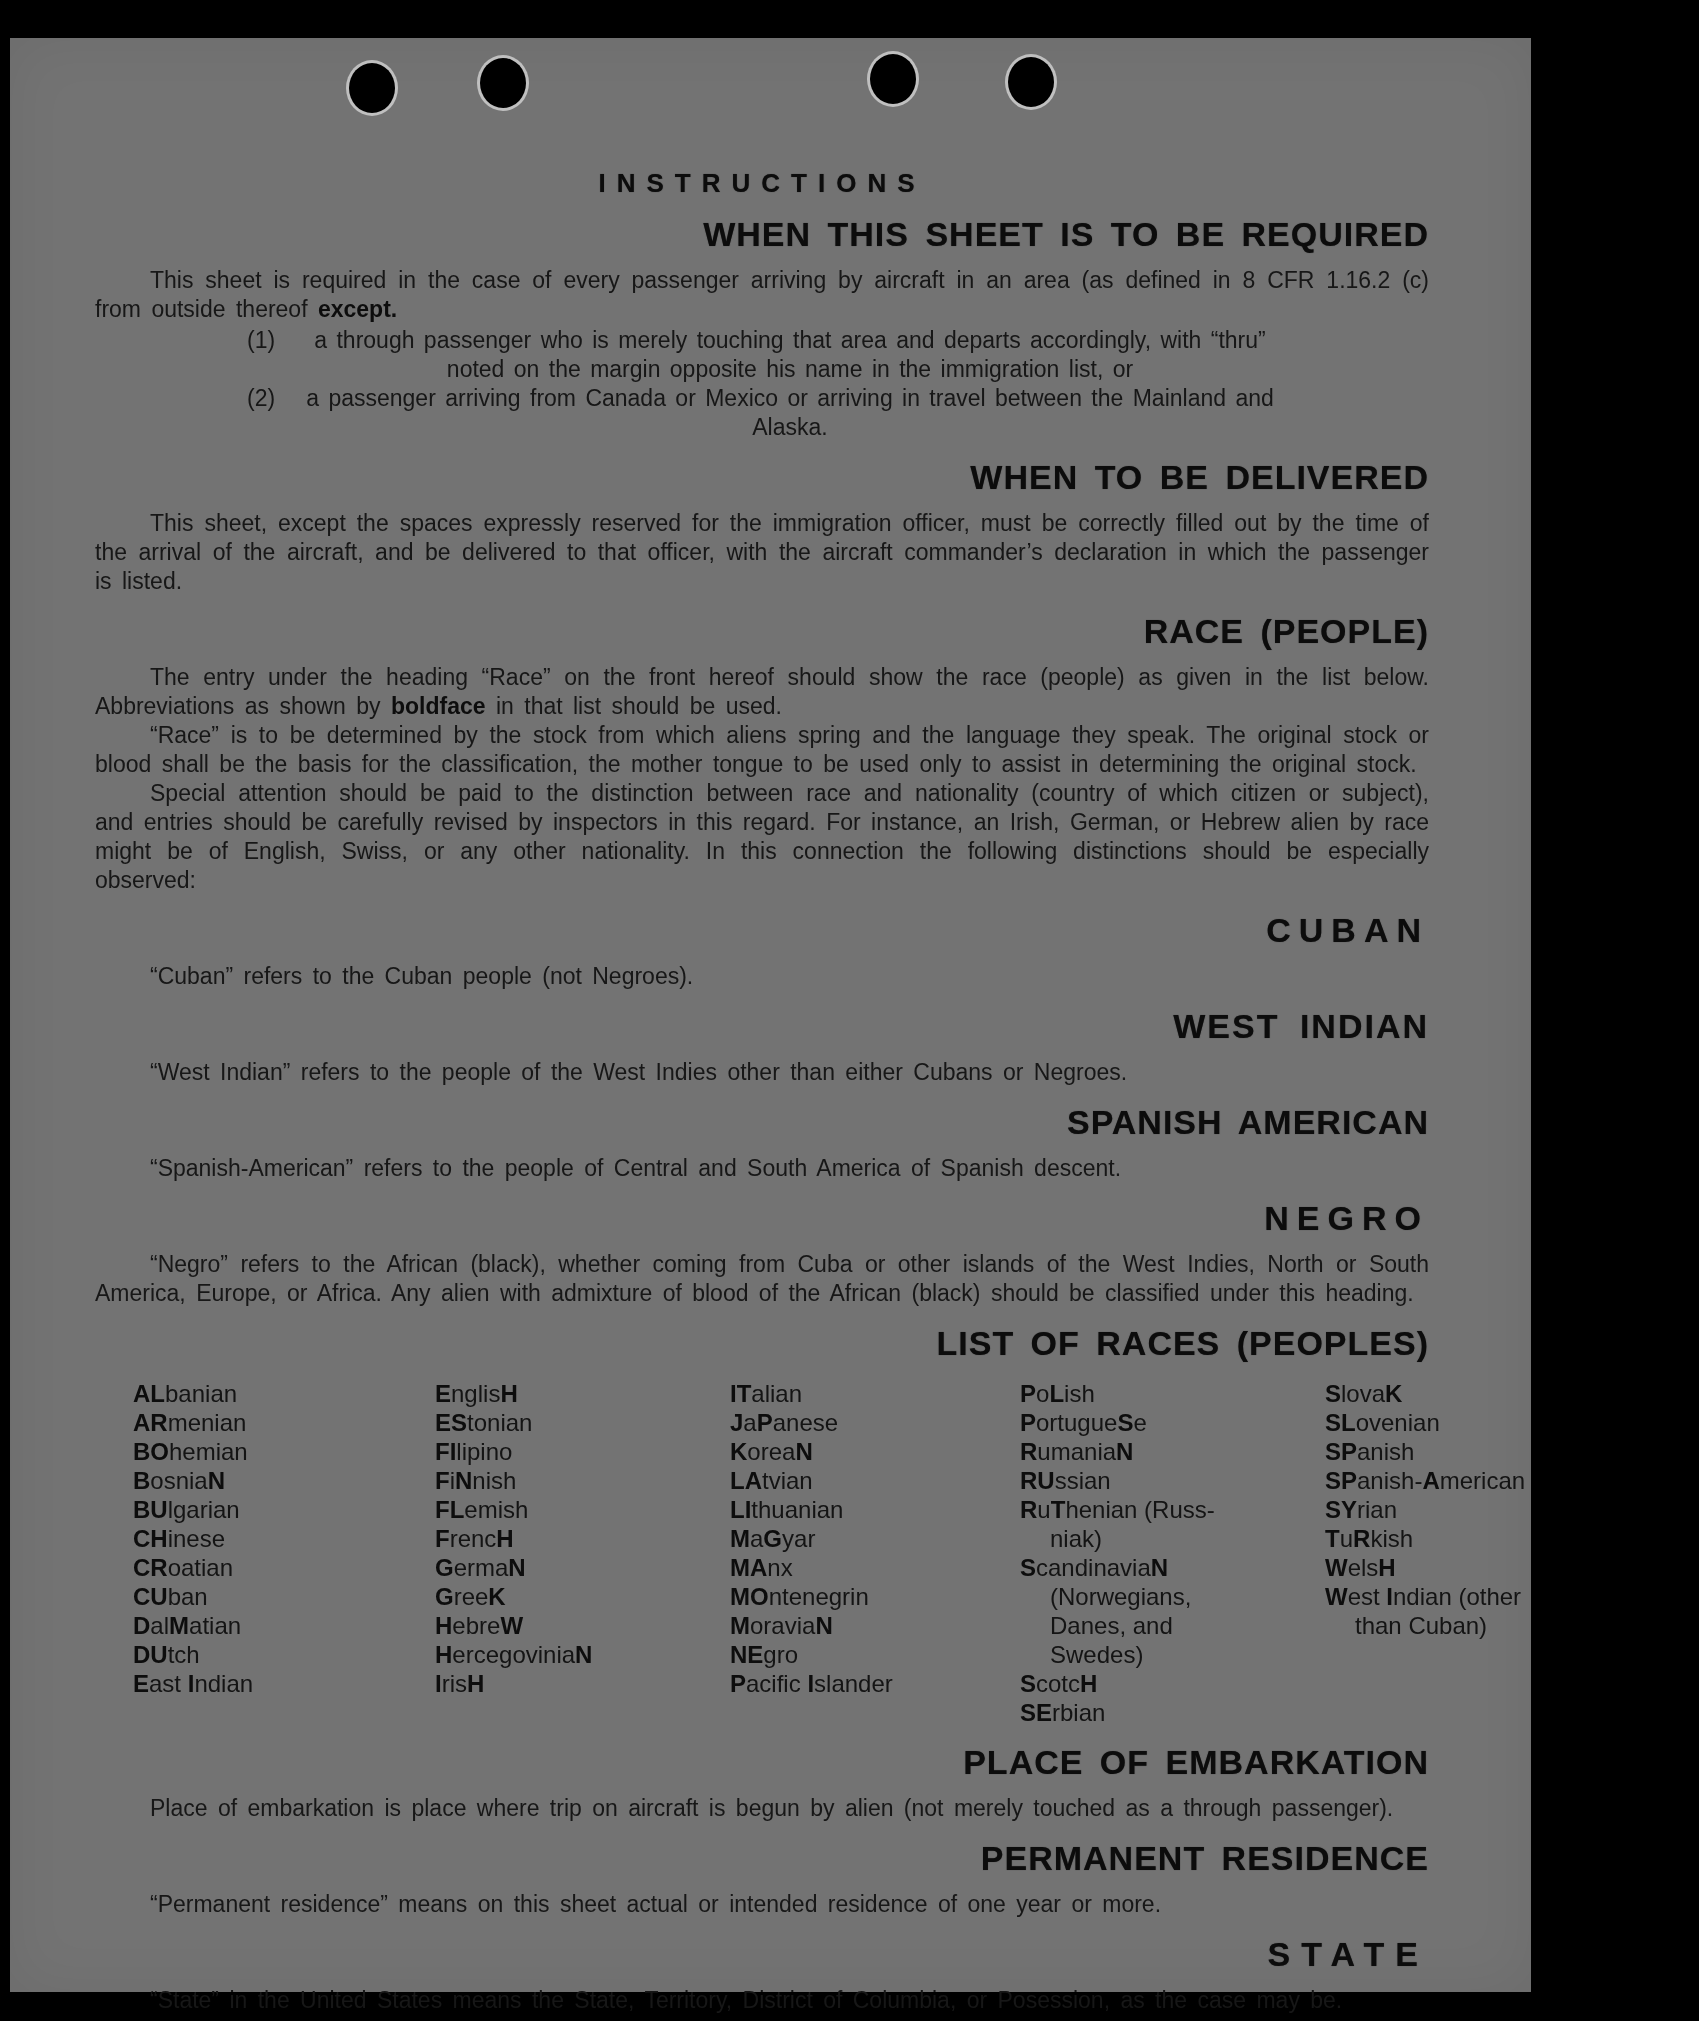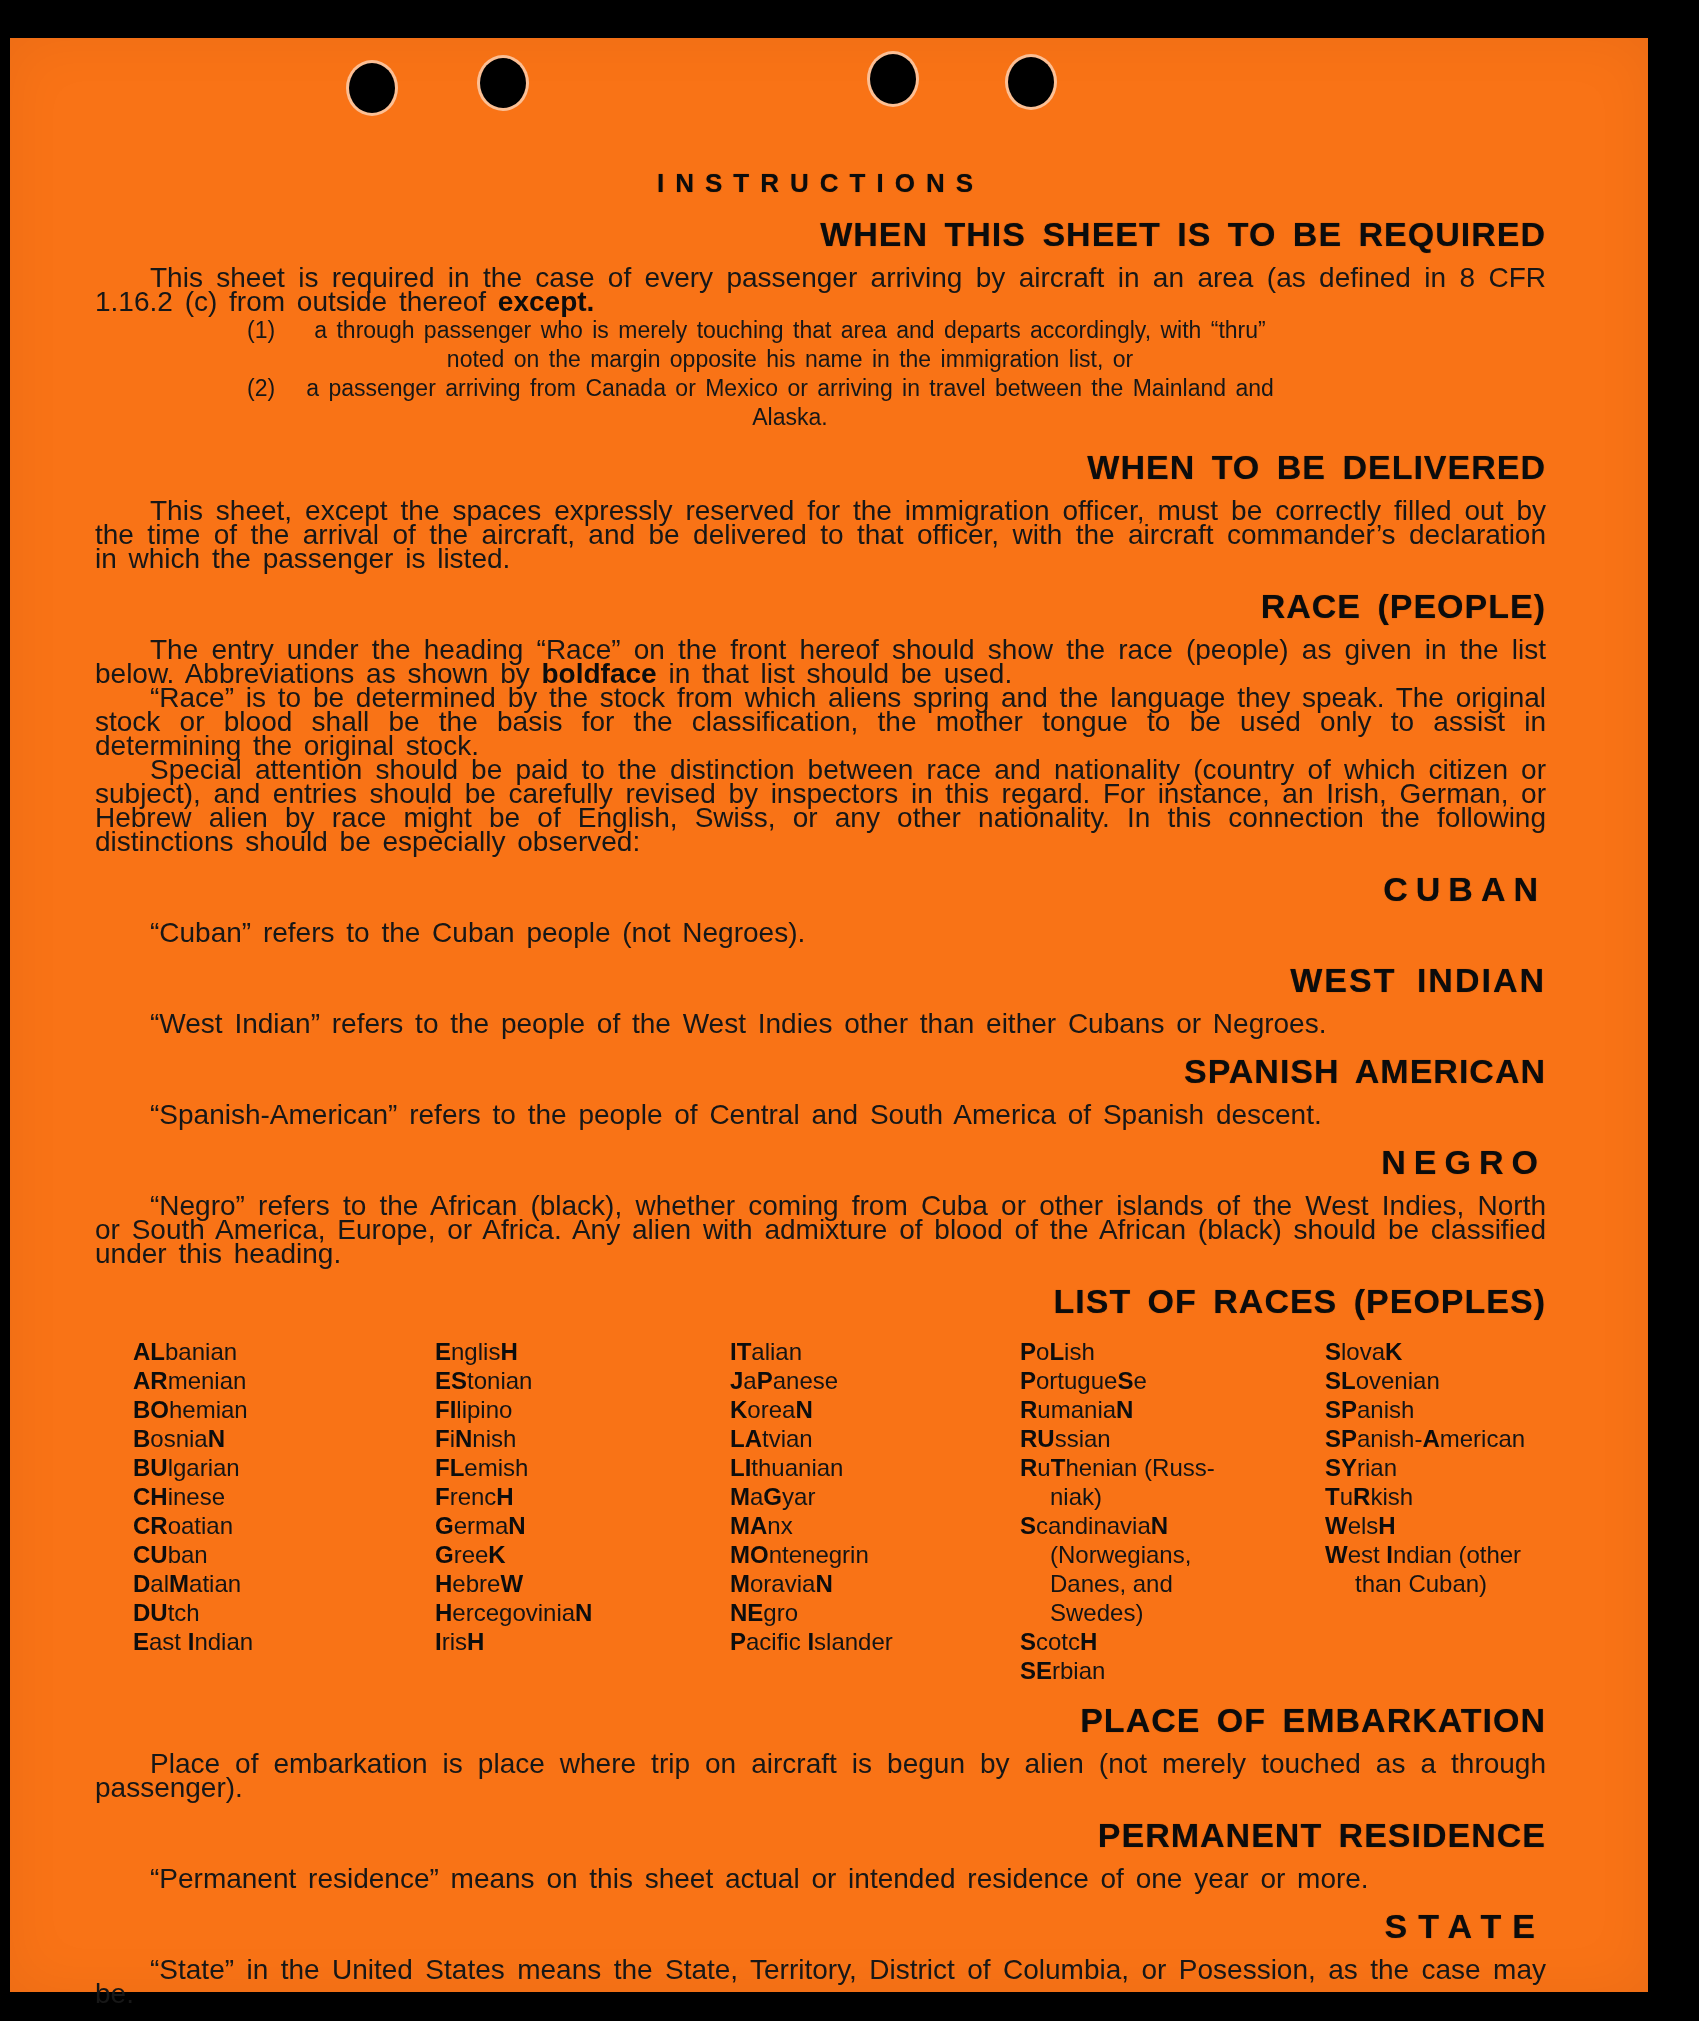--- a/index.html
+++ b/index.html
@@ -2,23 +2,23 @@
 <html><head>
 <meta charset="utf-8">
 <style>
   * { margin:0; padding:0; box-sizing:border-box; }
   html,body { background:#000; }
   body {
     width:1699px; height:2021px; position:relative; overflow:hidden;
     font-family:"Liberation Sans", sans-serif;
   }
   .paper {
-    position:absolute; left:10px; top:38px; width:1638px; height:1954px;
+    position:absolute; left:10px; top:38px; width:1521px; height:1954px;
     background:linear-gradient(168deg,#edecе8 0%, #e9e8e4 35%, #e5e4e0 75%, #e2e1dd 100%);
-    background-color:#f97316;
+    background-color:#737373;
     color:#161616;
     box-shadow:inset 0 0 60px rgba(0,0,0,0.06);
   }
   .hole { position:absolute; background:#000; border-radius:50%; width:46px; height:50px;
           box-shadow:0 0 0 3px rgba(255,255,255,0.55); }
   .hole1 { left:339px; top:25px; }
   .hole2 { left:470px; top:20px; }
   .hole3 { left:860px; top:16px; }
   .hole4 { left:998px; top:19px; }
 
@@ -33,21 +33,21 @@
     text-shadow:0 0 1px rgba(0,0,0,0.5);
     margin:16px 0 12px 0; letter-spacing:1px; word-spacing:6px;
   }
   h2.mt-lg { }
   h2.mb-lg { margin-bottom:16px; }
   h2.spread-sm { letter-spacing:2px; word-spacing:9px; }
   h2.spread-md { letter-spacing:8px; }
   h2.spread-lg { letter-spacing:11px; }
 
   .par, .pars p {
-    font-size:28px; line-height:24px; text-align:justify;
+    font-size:23px; line-height:29px; text-align:justify;
     text-indent:55px; word-spacing:4px; color:#171717;
   }
   .par { margin-top:12px; }
   .pars p { margin:0; }
   .par b, .pars b, .exc b, .race-item b { font-weight:700; color:#0d0d0d; }
 
   .exc { margin:2px 0 0 152px; width:1030px; }
   .exc-row { display:flex; align-items:flex-start; }
   .exc-marker { width:56px; flex:0 0 56px; font-size:23px; line-height:29px; color:#171717; }
   .exc-text { flex:1; font-size:23px; line-height:29px; text-align:center; word-spacing:3px; color:#171717; }

